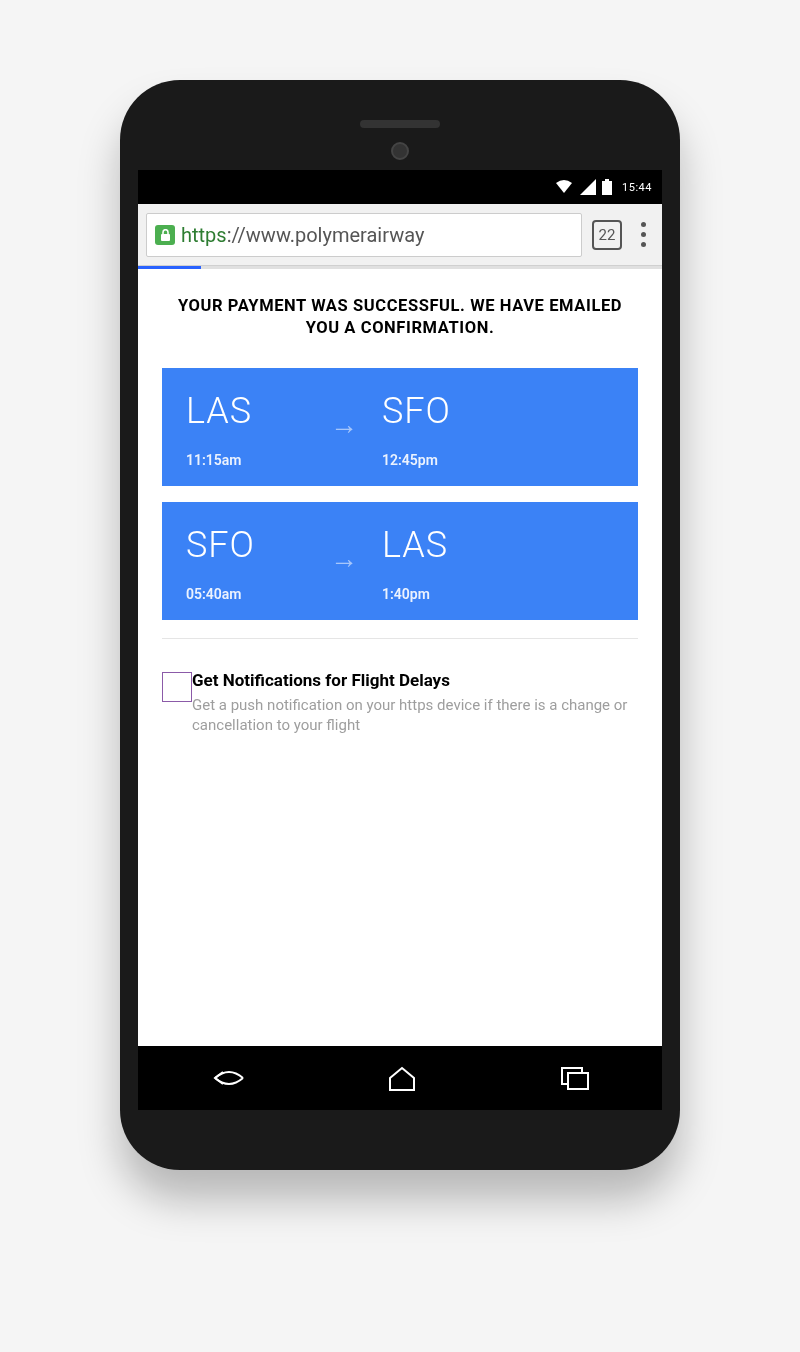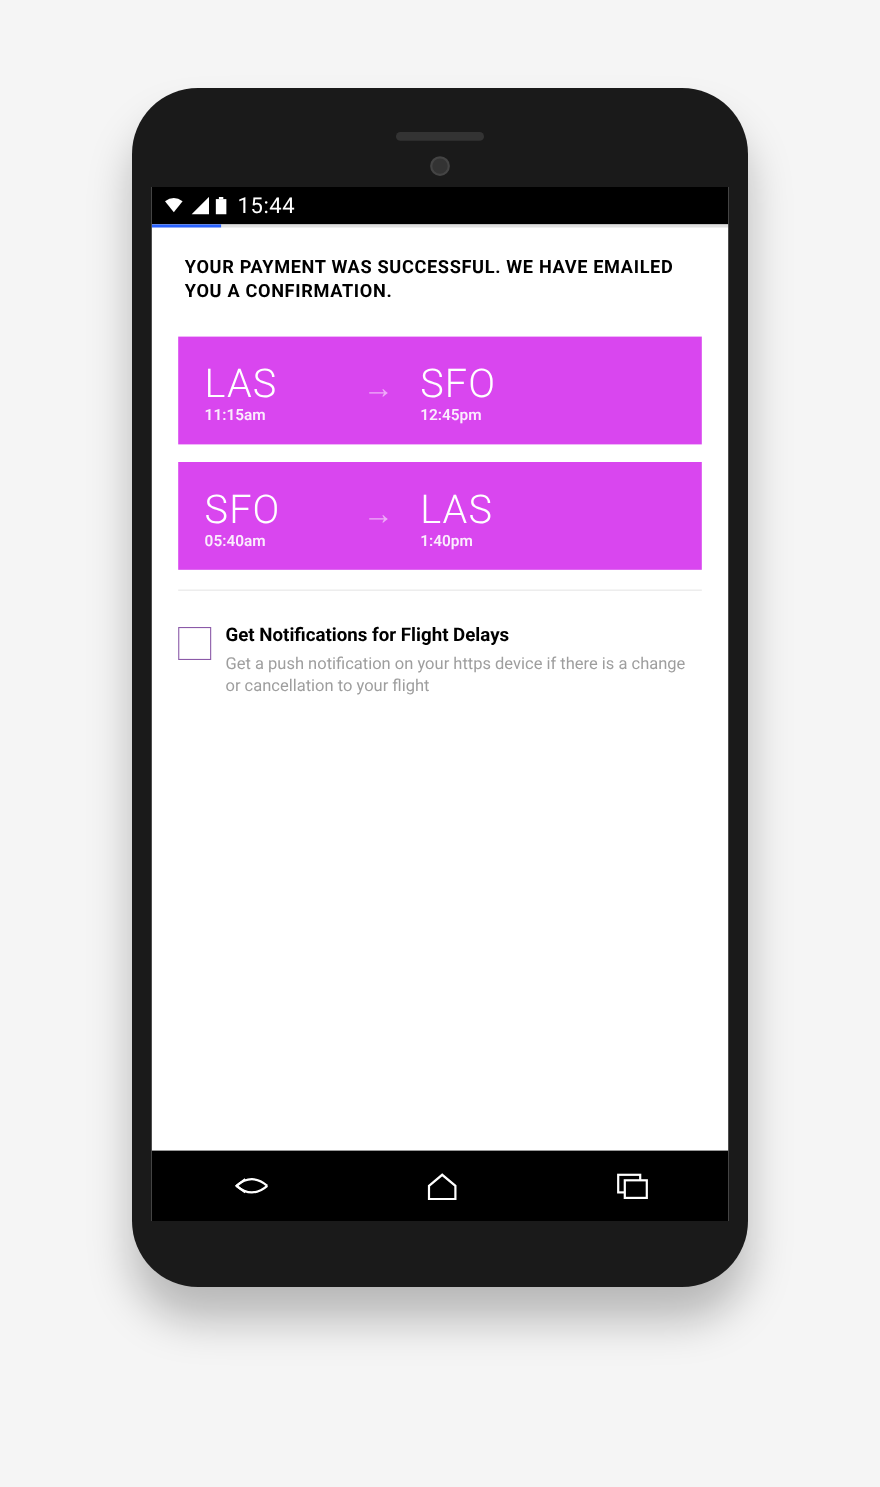--- a/index.html
+++ b/index.html
@@ -43,25 +43,25 @@
     overflow: hidden;
     display: flex;
     flex-direction: column;
   }
   
   .statusbar {
     height: 34px;
     background: #000;
     display: flex;
     align-items: center;
-    justify-content: flex-start;
+    justify-content: flex-end;
     padding: 0 10px;
     gap: 6px;
     color: #fff;
-    font-size: 20px;
+    font-size: 11px;
   }
   .statusbar .time { margin-left: 4px; letter-spacing: 0.5px; }
   .statusbar svg { display: block; }
   
   .urlbar {
     height: 62px;
     background: #f1f1f1;
     display: flex;
     align-items: center;
     padding: 8px;
@@ -174,65 +174,66 @@
     overflow: hidden;
   }
   .hero-title {
     text-align: center;
     color: #bdbdbd;
     font-size: 29px;
     font-weight: 400;
     margin-bottom: 22px;
   }
   .subheading {
+    text-align: center;
     font-size: 16.5px;
     font-weight: 700;
     letter-spacing: 0.6px;
     line-height: 1.35;
     margin-bottom: 28px;
     padding: 0 6px;
   }
   .flight-card {
-    background: #d946ef;
+    background: #3b82f6;
     color: #fff;
     padding: 22px 24px 18px 24px;
     margin-bottom: 16px;
   }
   .flight-row {
     display: flex;
     align-items: baseline;
     gap: 24px;
   }
   .seg { min-width: 120px; }
   .code {
     font-size: 36px;
     font-weight: 300;
     letter-spacing: 1px;
   }
   .ftime {
     font-size: 14px;
     font-weight: 600;
-    margin-top: 0;
+    margin-top: 20px;
     opacity: 0.9;
   }
   .arrow-cell {
     font-size: 28px;
     color: rgba(255,255,255,0.55);
     font-weight: 300;
     align-self: center;
     margin-top: -8px;
   }
   .divider {
     border: none;
     border-top: 1px solid #e5e5e5;
     margin: 18px 0;
   }
   .notif-row {
     display: flex;
-    gap: 13px;
+    gap: 0;
     margin-top: 31px;
   }
   .checkbox {
     width: 30px; height: 30px;
     border: 1.5px solid #8b5aa8;
     flex-shrink: 0;
     margin-top: 2px;
   }
   .notif-title {
     font-size: 17px;
@@ -275,20 +276,41 @@
       </span>
       <span>
         <svg width="10" height="16" viewBox="0 0 10 16">
             <rect x="0" y="2" width="10" height="14" fill="#fff"></rect>
             <rect x="3" y="0" width="4" height="2" fill="#fff"></rect>
           </svg>
       </span>
       <span class="time">15:44</span>
     </div>
 
+    <div class="urlbar">
+      <div class="urlfield">
+        <span class="lock-badge">
+          <svg width="11" height="12" viewBox="0 0 11 12">
+              <rect x="1" y="5" width="9" height="7" rx="1" fill="#fff"></rect>
+              <path d="M3 5 V3.2 a2.5 2.5 0 0 1 5 0 V5" stroke="#fff" stroke-width="1.6" fill="none"></path>
+            </svg>
+        </span>
+        <span class="urltext">
+          <span class="scheme">https</span><span class="rest">://www.polymerairway</span>
+        </span>
+      </div>
+      <div class="tabcount">
+        <span>22</span>
+      </div>
+      <div class="kebab">
+        <span></span>
+          <span></span>
+          <span></span>
+      </div>
+    </div>
     <div class="progress-track">
       <div class="progressline"></div>
     </div>
 
 
     <div class="content">
       <div class="subheading">YOUR PAYMENT WAS SUCCESSFUL. WE HAVE EMAILED YOU A CONFIRMATION.</div>
 
       <div class="flight-card">
         <div class="flight-row">

